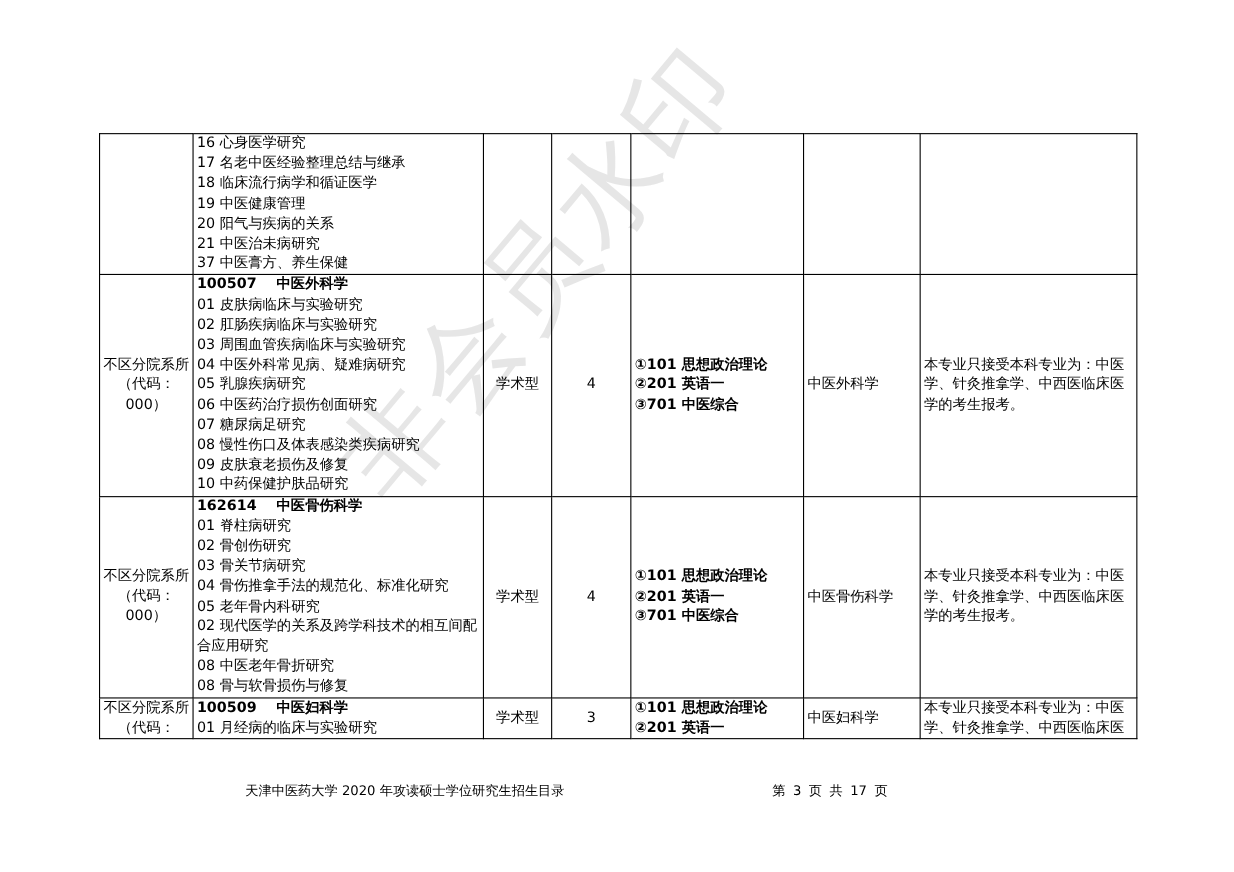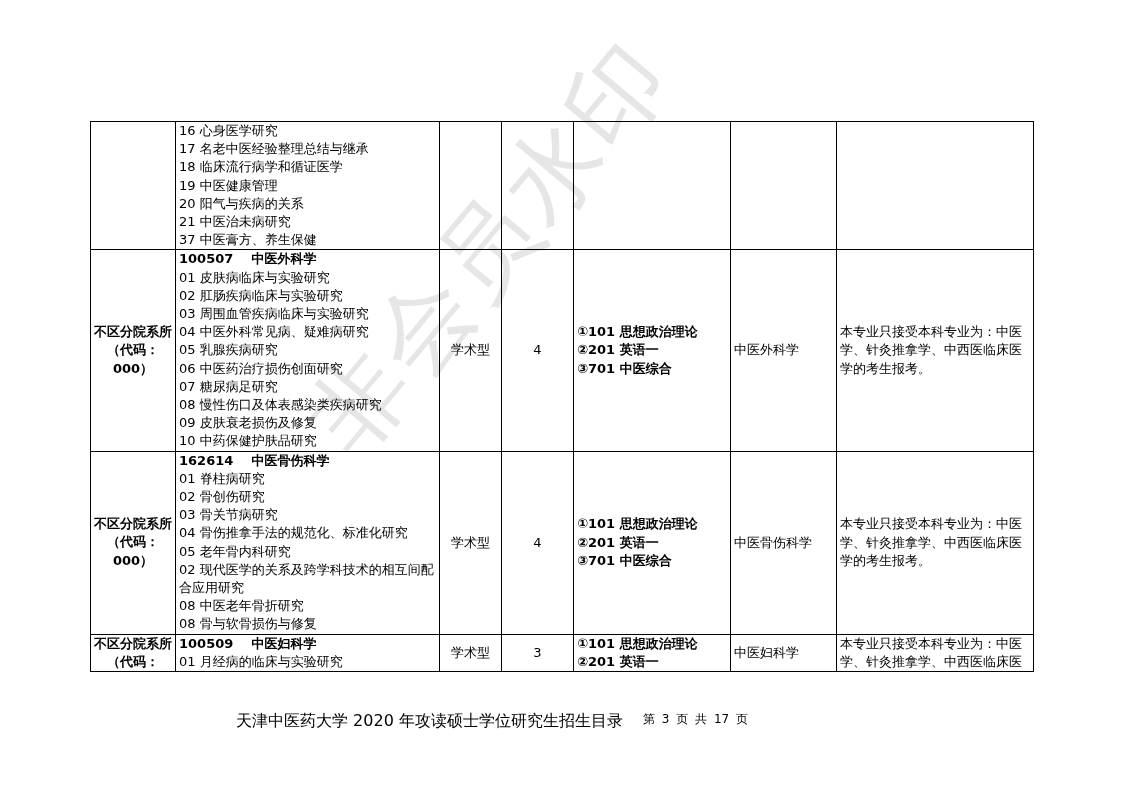--- a/index.html
+++ b/index.html
@@ -14,36 +14,36 @@
   table.catalog td {
     border: 1px solid #000; padding: 0 3px; vertical-align: middle;
   }
   col.c-dept { width: 85px; }
   col.c-major { width: 264px; }
   col.c-type { width: 62px; }
   col.c-quota { width: 72px; }
   col.c-exam { width: 157px; }
   col.c-retest { width: 106px; }
   col.c-note { width: 197px; }
-  .dept { font-weight: bold; text-align: center; line-height: 18.6px; }
+  .dept { font-weight: normal; text-align: center; line-height: 18.6px; }
   .major-cell { vertical-align: top; padding-left: 4px; }
   .major-head { font-weight: bold; white-space: pre; }
   .dir { display: block; }
   .center { text-align: center; }
   .exam { padding-left: 6px; }
   .exam span { display: block; font-weight: bold; }
   .retest { padding-left: 6px; }
   .note { padding-left: 6px; padding-right: 4px; }
   .tr1 td { height: 126px; }
   .tr2 td { height: 200px; }
   .tr3 td { height: 180px; }
   .tr4 td { height: 36px; }
   .cut { overflow: hidden; }
-  .footer-title { position: absolute; left: 236px; top: 711px; font-size: 16px; }
-  .footer-page { position: absolute; left: 643px; top: 711px; font-size: 12px; word-spacing: 3px; }
+  .footer-title { position: absolute; left: 223px; top: 711px; font-size: 12px; }
+  .footer-page { position: absolute; left: 702px; top: 711px; font-size: 12px; word-spacing: 3px; }
   .watermark {
     position: absolute; left: 330px; top: 375px;
     font-size: 96px; color: rgba(200,200,200,0.45);
     transform: rotate(-50deg); transform-origin: left center;
     white-space: nowrap; pointer-events: none; letter-spacing: 4px;
     font-family: "DejaVu Sans", sans-serif;
   }
 </style>
 </head>
 <body>

